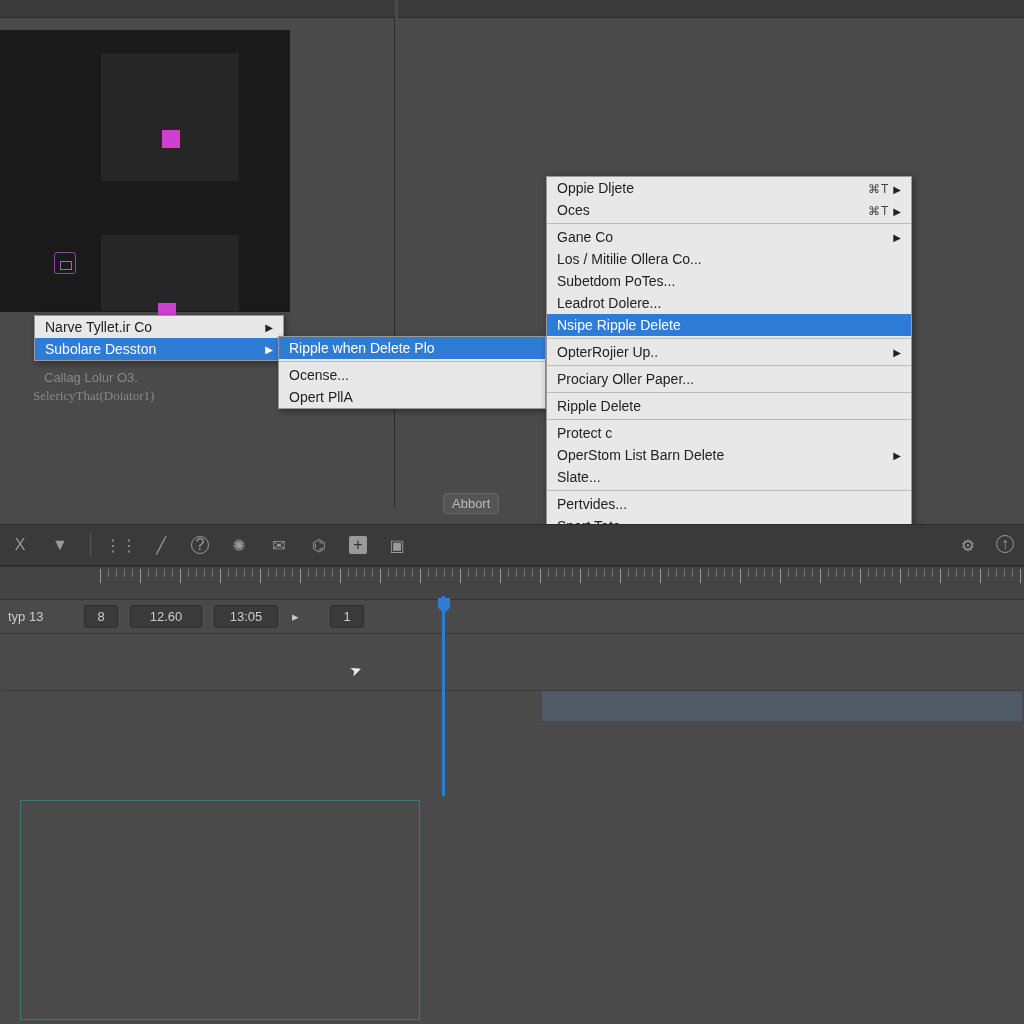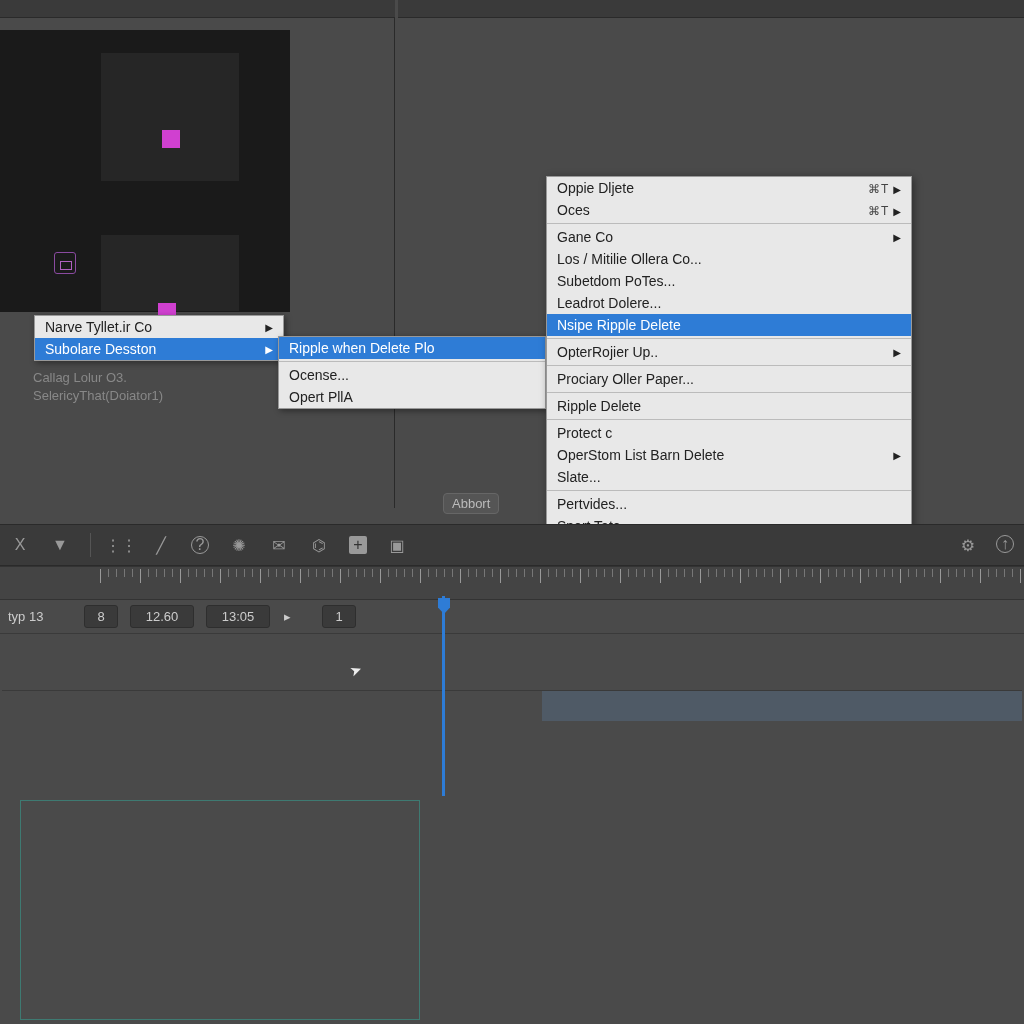--- a/index.html
+++ b/index.html
@@ -81,22 +81,22 @@
     <div class="magenta-block m1"></div>
     <div class="small-icon-box"></div>
   </div>
   <div class="magenta-block m2"></div>
 </div>
 
 <div class="props-panel">
   <div class="abbort-btn">Abbort</div>
 </div>
 
-<div class="ghost-text" style="left:33px; top:370px;">Callag Lolur O3.</div>
-<div class="ghost-text" style="left:33px; top:388px;">SelericyThat(Doiator1)</div>
+<div class="ghost-text" style="left:44px; top:370px;">Callag Lolur O3.</div>
+<div class="ghost-text" style="left:33px; top:388px;font-family:Liberation Serif, serif;">SelericyThat(Doiator1)</div>
 
 <div class="menu1">
   <div class="menu-item">
     <span>Narve Tyllet.ir Co</span>
     <span class="menu-arrow">▶</span>
   </div>
   <div class="menu-item highlight">
     <span>Subolare Desston</span>
     <span class="menu-arrow">▶</span>
   </div>
@@ -311,21 +311,21 @@
       <div class="tick major" style="left: 980px;"></div>
       <div class="tick" style="left: 988px;"></div>
       <div class="tick" style="left: 996px;"></div>
       <div class="tick" style="left: 1004px;"></div>
       <div class="tick" style="left: 1012px;"></div>
       <div class="tick major" style="left: 1020px;"></div>
     </div>
   <div class="tl-row">
     <div class="tl-cell" style="width:78px">typ 13</div>
     <div class="tl-cell boxed" style="width:34px">8</div>
-    <div class="tl-cell boxed" style="width:64px">12.60</div>
+    <div class="tl-cell boxed" style="width:72px">12.60</div>
     <div class="tl-cell boxed" style="width:64px">13:05</div>
     <div class="tl-cell" style="width:40px">▸</div>
     <div class="tl-cell boxed" style="width:34px">1</div>
   </div>
 </div>
 
 <div class="track-area">
   <div class="clip-region"></div>
 </div>
 

